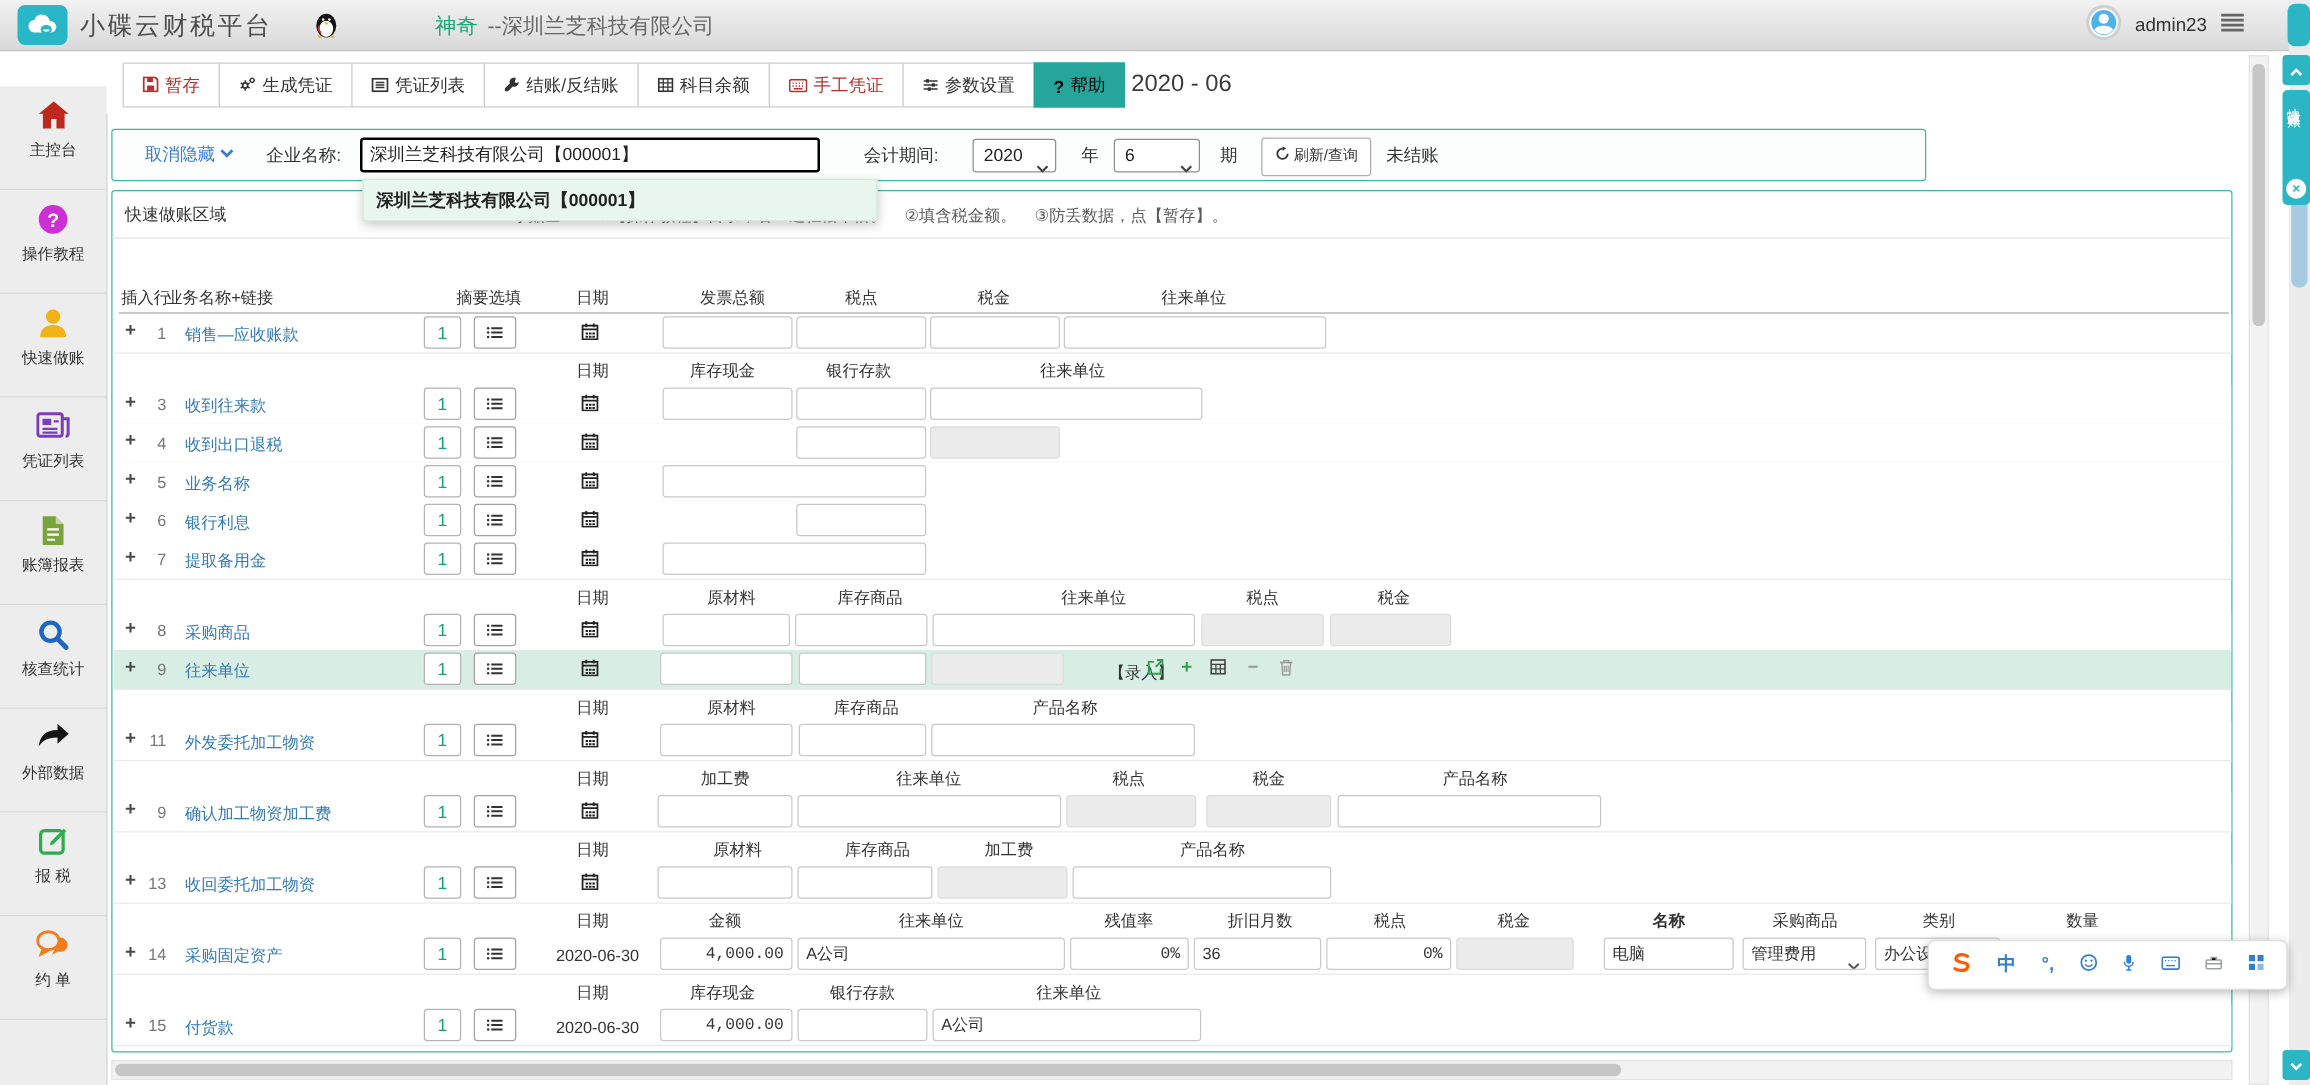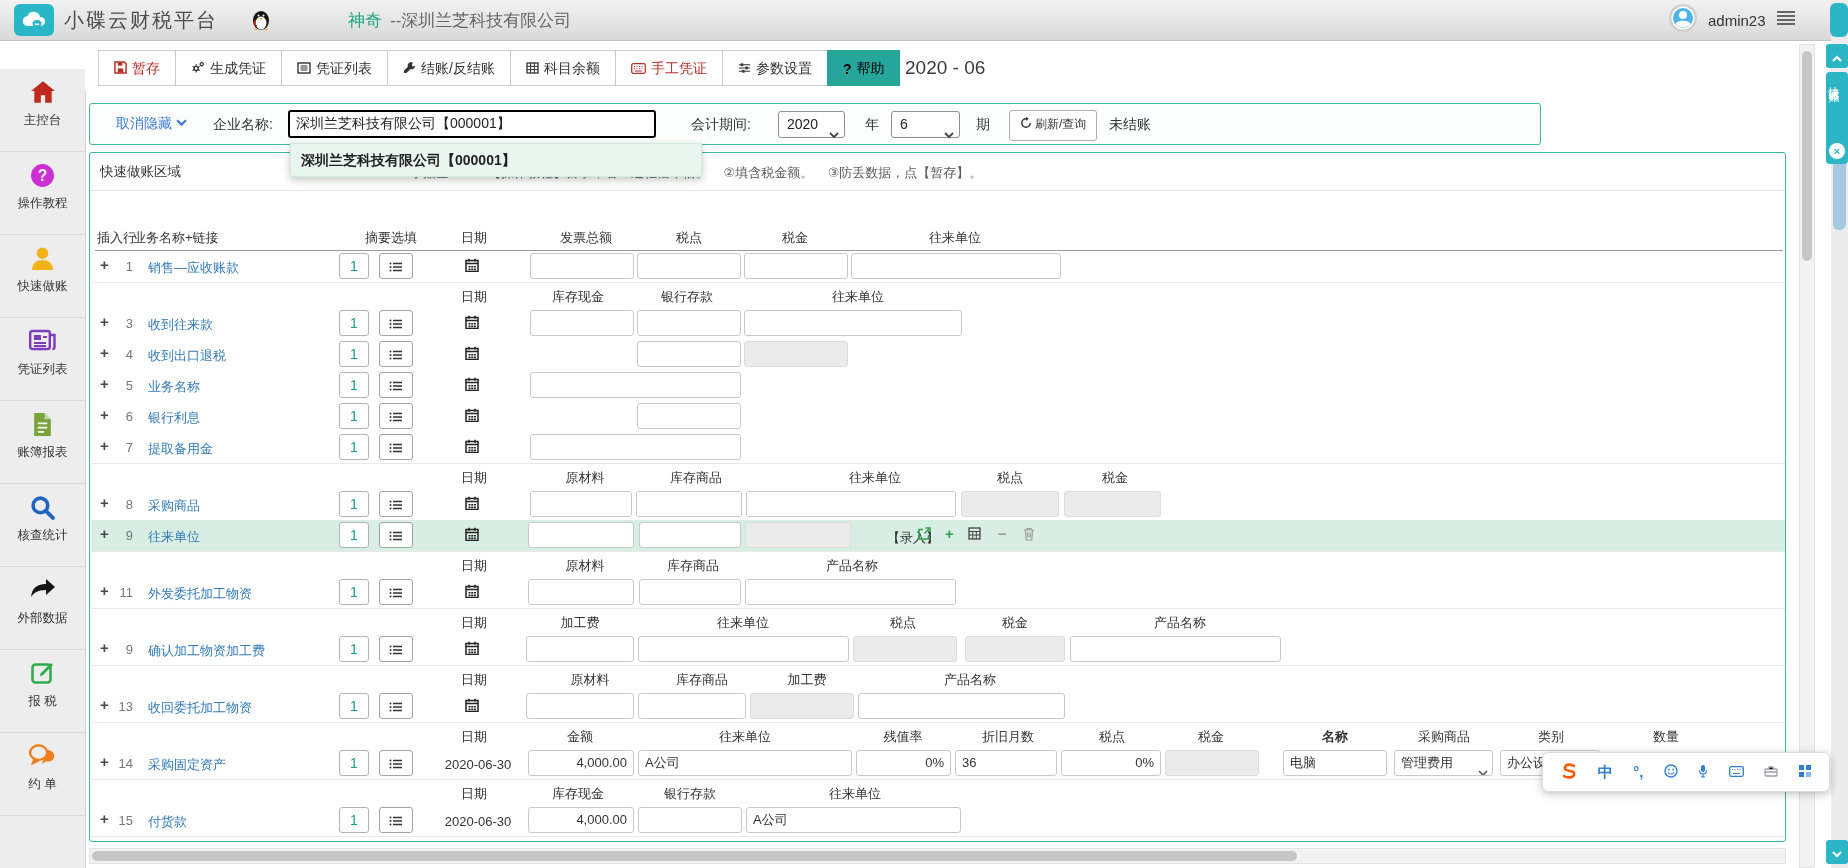--- a/index.html
+++ b/index.html
@@ -67,21 +67,21 @@
   .rlink{position:absolute;left:57px;top:8px;color:#337ab7;font-size:13px;cursor:pointer;white-space:nowrap;}
   .numbox{position:absolute;left:248px;width:30px;top:2px;height:26px;line-height:24px;text-align:center;
           border:1px solid #b3b3b3;border-radius:3px;color:#18a077;font-size:14px;background:#fff;box-sizing:border-box;cursor:pointer;}
   .listbtn{position:absolute;left:288px;width:34px;top:2px;height:26px;border:1px solid #a3a3a3;border-radius:3px;
            background:#fff;box-sizing:border-box;color:#333;text-align:center;padding-top:5px;cursor:pointer;}
   .rcal{position:absolute;left:374px;top:7px;color:#222;cursor:pointer;}
   .rdate{position:absolute;left:337px;width:100px;top:9px;text-align:center;font-size:13px;color:#333;}
   .tin{position:absolute;top:2px;height:26px;background:#fff;border:1px solid #c9c9c9;border-radius:3px;
        box-sizing:border-box;font-size:13px;color:#333;line-height:24px;padding:0 6px;overflow:hidden;white-space:nowrap;}
   .tin.dis{background:#ebebeb;border-color:#dcdcdc;}
-  .tin.right{text-align:right;}
+  .tin.right{text-align:right;font-family:Liberation Mono, monospace;}
   .tin.sel{padding-right:33px;cursor:pointer;}
   .tin .selchev{position:absolute;right:4px;top:10px;color:#555;}
   .rlabel{position:absolute;top:9px;font-size:13px;color:#333;}
   .ricon{position:absolute;top:7px;cursor:pointer;line-height:14px;font-size:15px;font-weight:bold;}
   
   .hscroll{position:absolute;left:89px;top:848px;width:1697px;height:16px;background:#f2f2f2;border:1px solid #e4e4e4;box-sizing:border-box;}
   .hthumb{position:absolute;left:2px;top:2px;width:1205px;height:10px;background:#c6c6c6;border-radius:5px;}
   .vscroll{position:absolute;left:1799px;top:44px;width:16px;height:824px;background:#f2f2f2;border:1px solid #e4e4e4;box-sizing:border-box;}
   .vthumb{position:absolute;left:2px;top:6px;width:10px;height:210px;background:#c6c6c6;border-radius:5px;}
   .browser-track{position:absolute;left:1831px;top:0;width:17px;height:868px;background:#ececec;}

